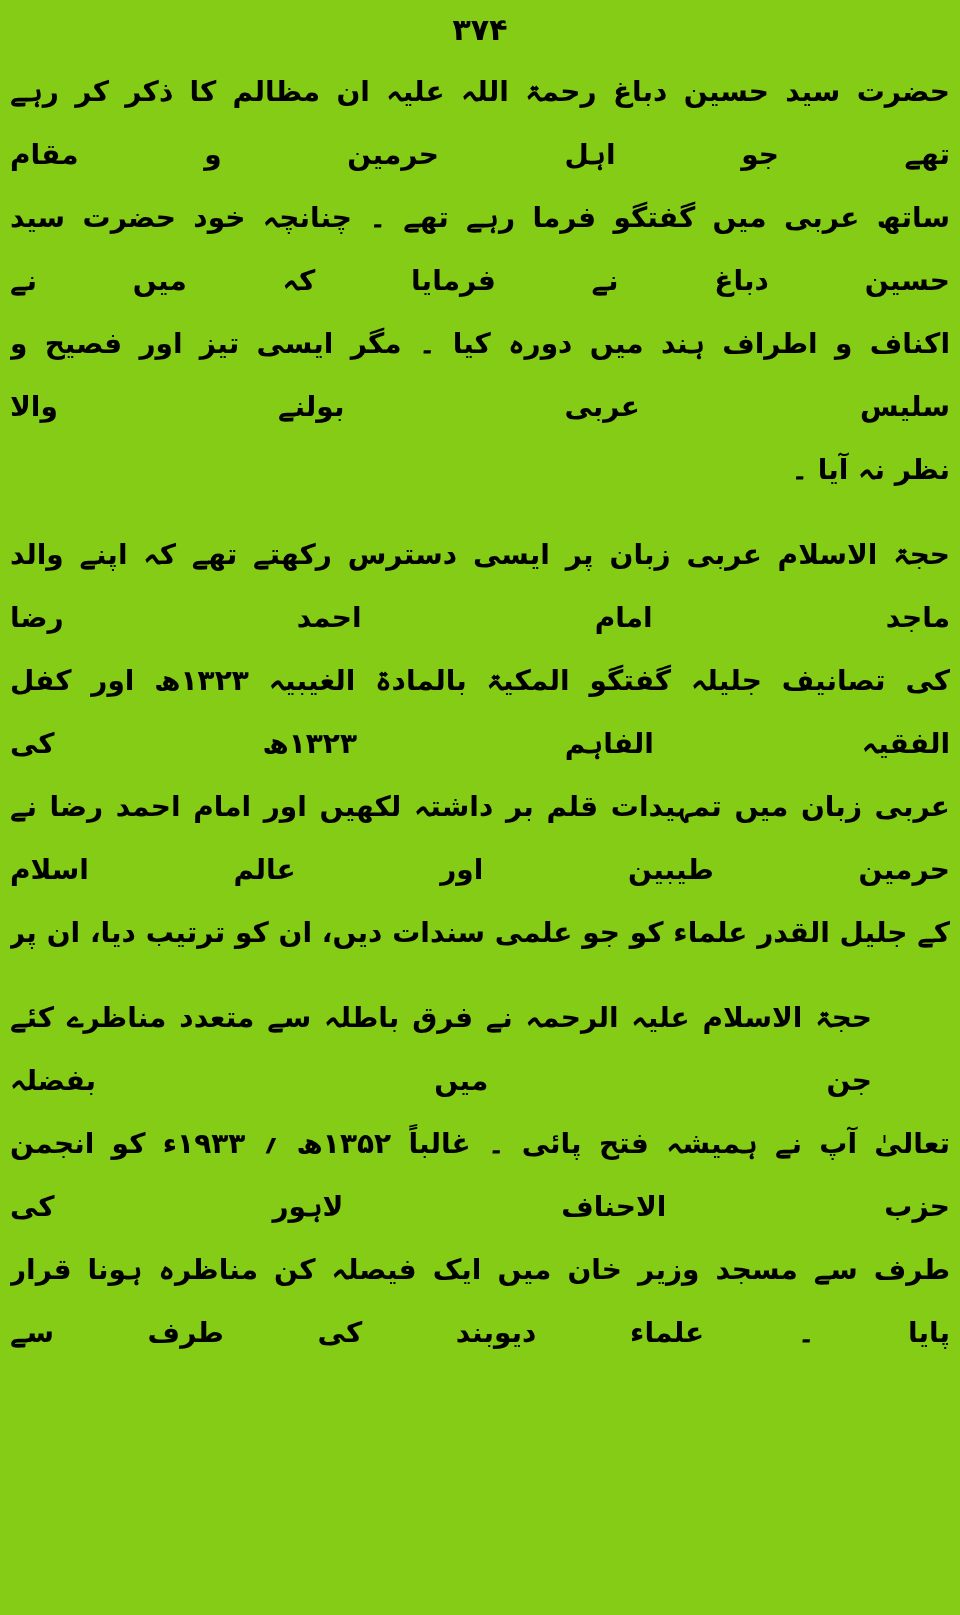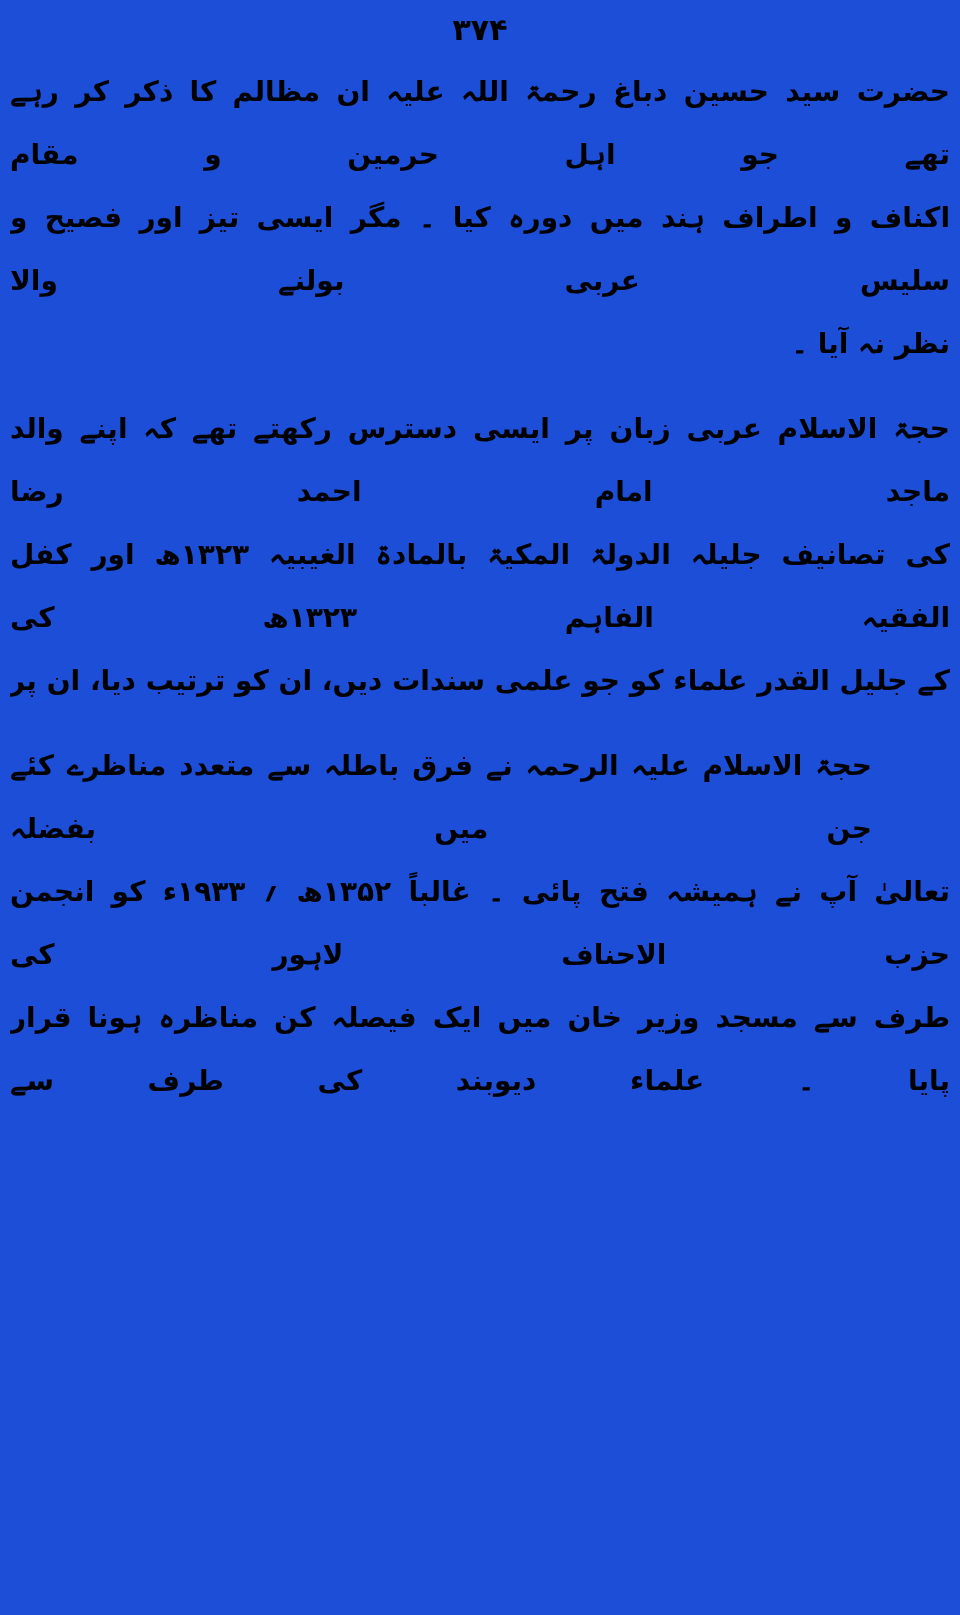--- a/index.html
+++ b/index.html
@@ -11,21 +11,21 @@
     width: 960px;
     height: 1615px;
     overflow: hidden;
     position: relative;
     font-family: "DejaVu Sans", sans-serif;
     color: #000000;
   }
   .page {
     width: 960px;
     height: 1615px;
-    background: #1d4ed8;
+    background: #84cc16;
     box-sizing: border-box;
     padding: 8px 10px 0 10px;
     direction: rtl;
   }
   .page-number {
     text-align: center;
     font-size: 30px;
     font-weight: bold;
     letter-spacing: 2px;
     height: 52px;
@@ -58,26 +58,28 @@
   }
 </style>
 </head>
 <body>
 
 <div class="page">
   <div class="page-number">۳۷۴</div>
   <div id="page-body">
       <div class="paragraph">
         <div class="text-line justified">حضرت سید حسین دباغ رحمۃ اللہ علیہ ان مظالم کا ذکر کر رہے تھے جو اہل حرمین و مقام</div>
+        <div class="text-line justified">ساتھ عربی میں گفتگو فرما رہے تھے ۔ چنانچہ خود حضرت سید حسین دباغ نے فرمایا کہ میں نے</div>
         <div class="text-line justified">اکناف و اطراف ہند میں دورہ کیا ۔ مگر ایسی تیز اور فصیح و سلیس عربی بولنے والا</div>
         <div class="text-line last">نظر نہ آیا ۔</div>
       </div>
       <div class="paragraph">
         <div class="text-line justified">حجۃ الاسلام عربی زبان پر ایسی دسترس رکھتے تھے کہ اپنے والد ماجد امام احمد رضا</div>
-        <div class="text-line justified">کی تصانیف جلیلہ الدولۃ المکیۃ بالمادۃ الغیبیہ ۱۳۲۳ھ اور کفل الفقیہ الفاہم ۱۳۲۳ھ کی</div>
+        <div class="text-line justified">کی تصانیف جلیلہ گفتگو المکیۃ بالمادۃ الغیبیہ ۱۳۲۳ھ اور کفل الفقیہ الفاہم ۱۳۲۳ھ کی</div>
+        <div class="text-line justified">عربی زبان میں تمہیدات قلم بر داشتہ لکھیں اور امام احمد رضا نے حرمین طیبین اور عالم اسلام</div>
         <div class="text-line last">کے جلیل القدر علماء کو جو علمی سندات دیں، ان کو ترتیب دیا، ان پر مقدمہ بھی لکھا ۔</div>
       </div>
       <div class="paragraph">
         <div class="text-line justified indented">حجۃ الاسلام علیہ الرحمہ نے فرق باطلہ سے متعدد مناظرے کئے جن میں بفضلہ</div>
         <div class="text-line justified">تعالیٰ آپ نے ہمیشہ فتح پائی ۔ غالباً ۱۳۵۲ھ ؍ ۱۹۳۳ء کو انجمن حزب الاحناف لاہور کی</div>
         <div class="text-line justified">طرف سے مسجد وزیر خان میں ایک فیصلہ کن مناظرہ ہونا قرار پایا ۔ علماء دیوبند کی طرف سے</div>
       </div>
     </div>
 </div>
 

